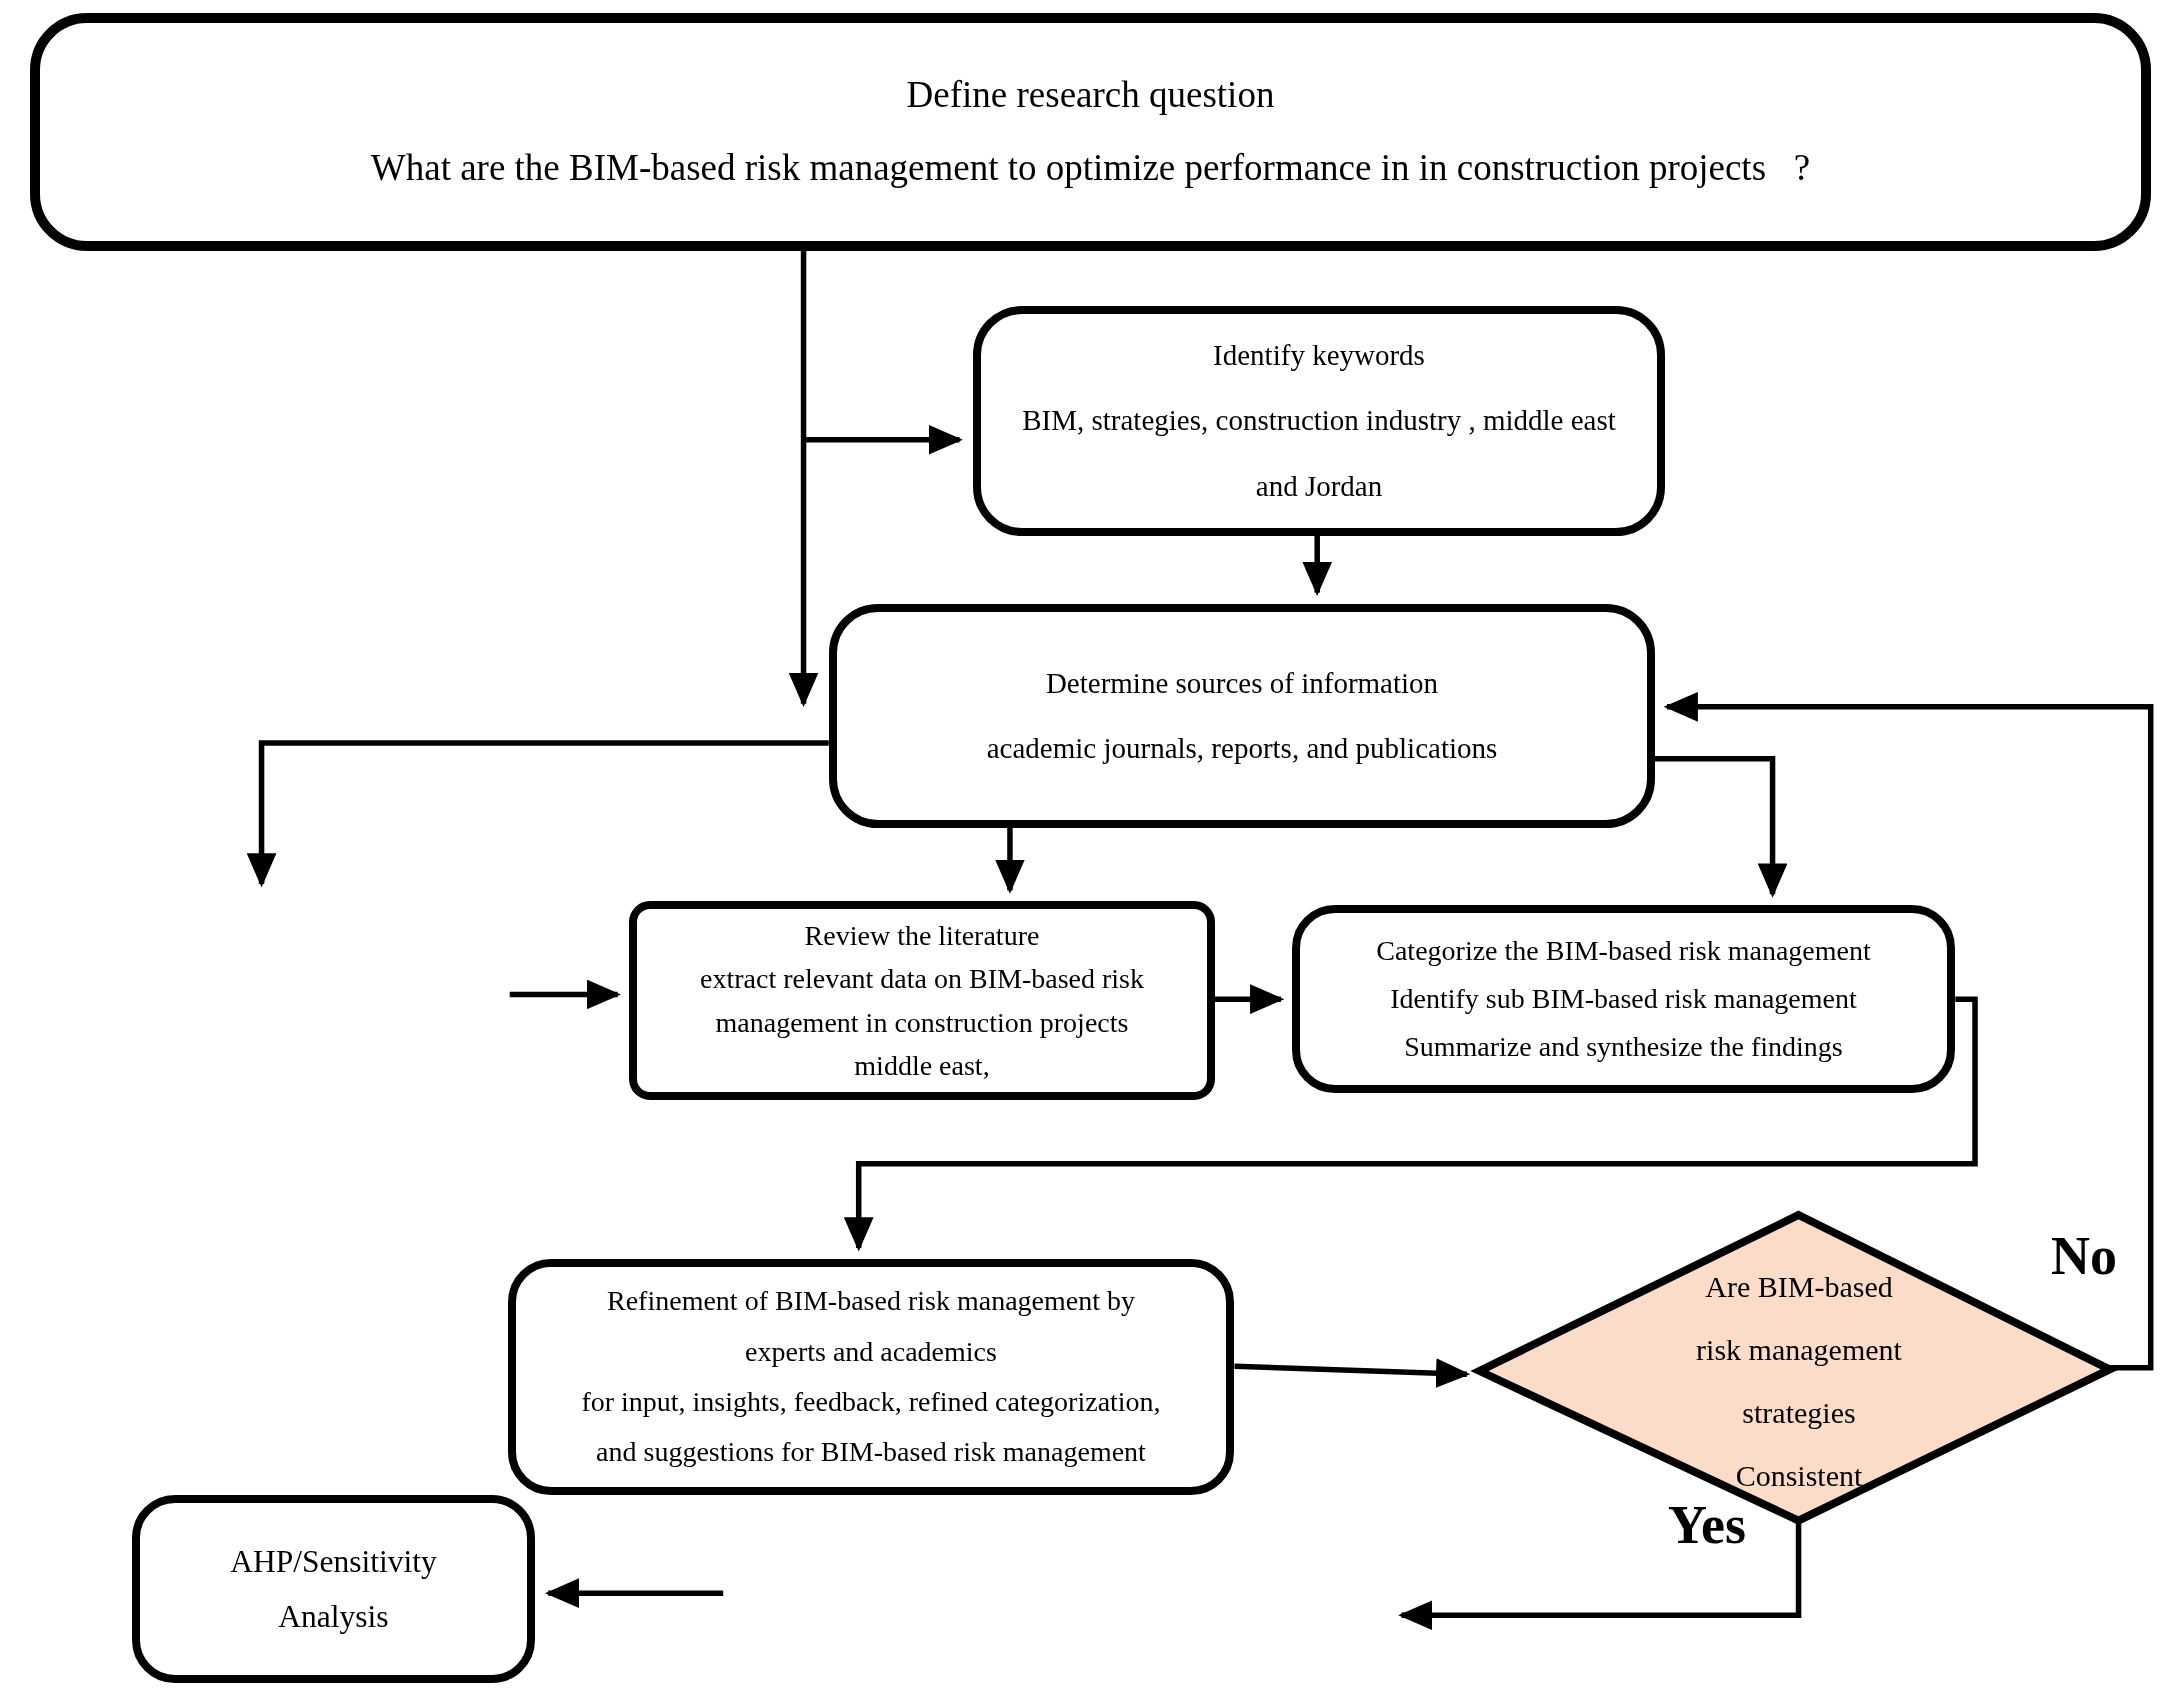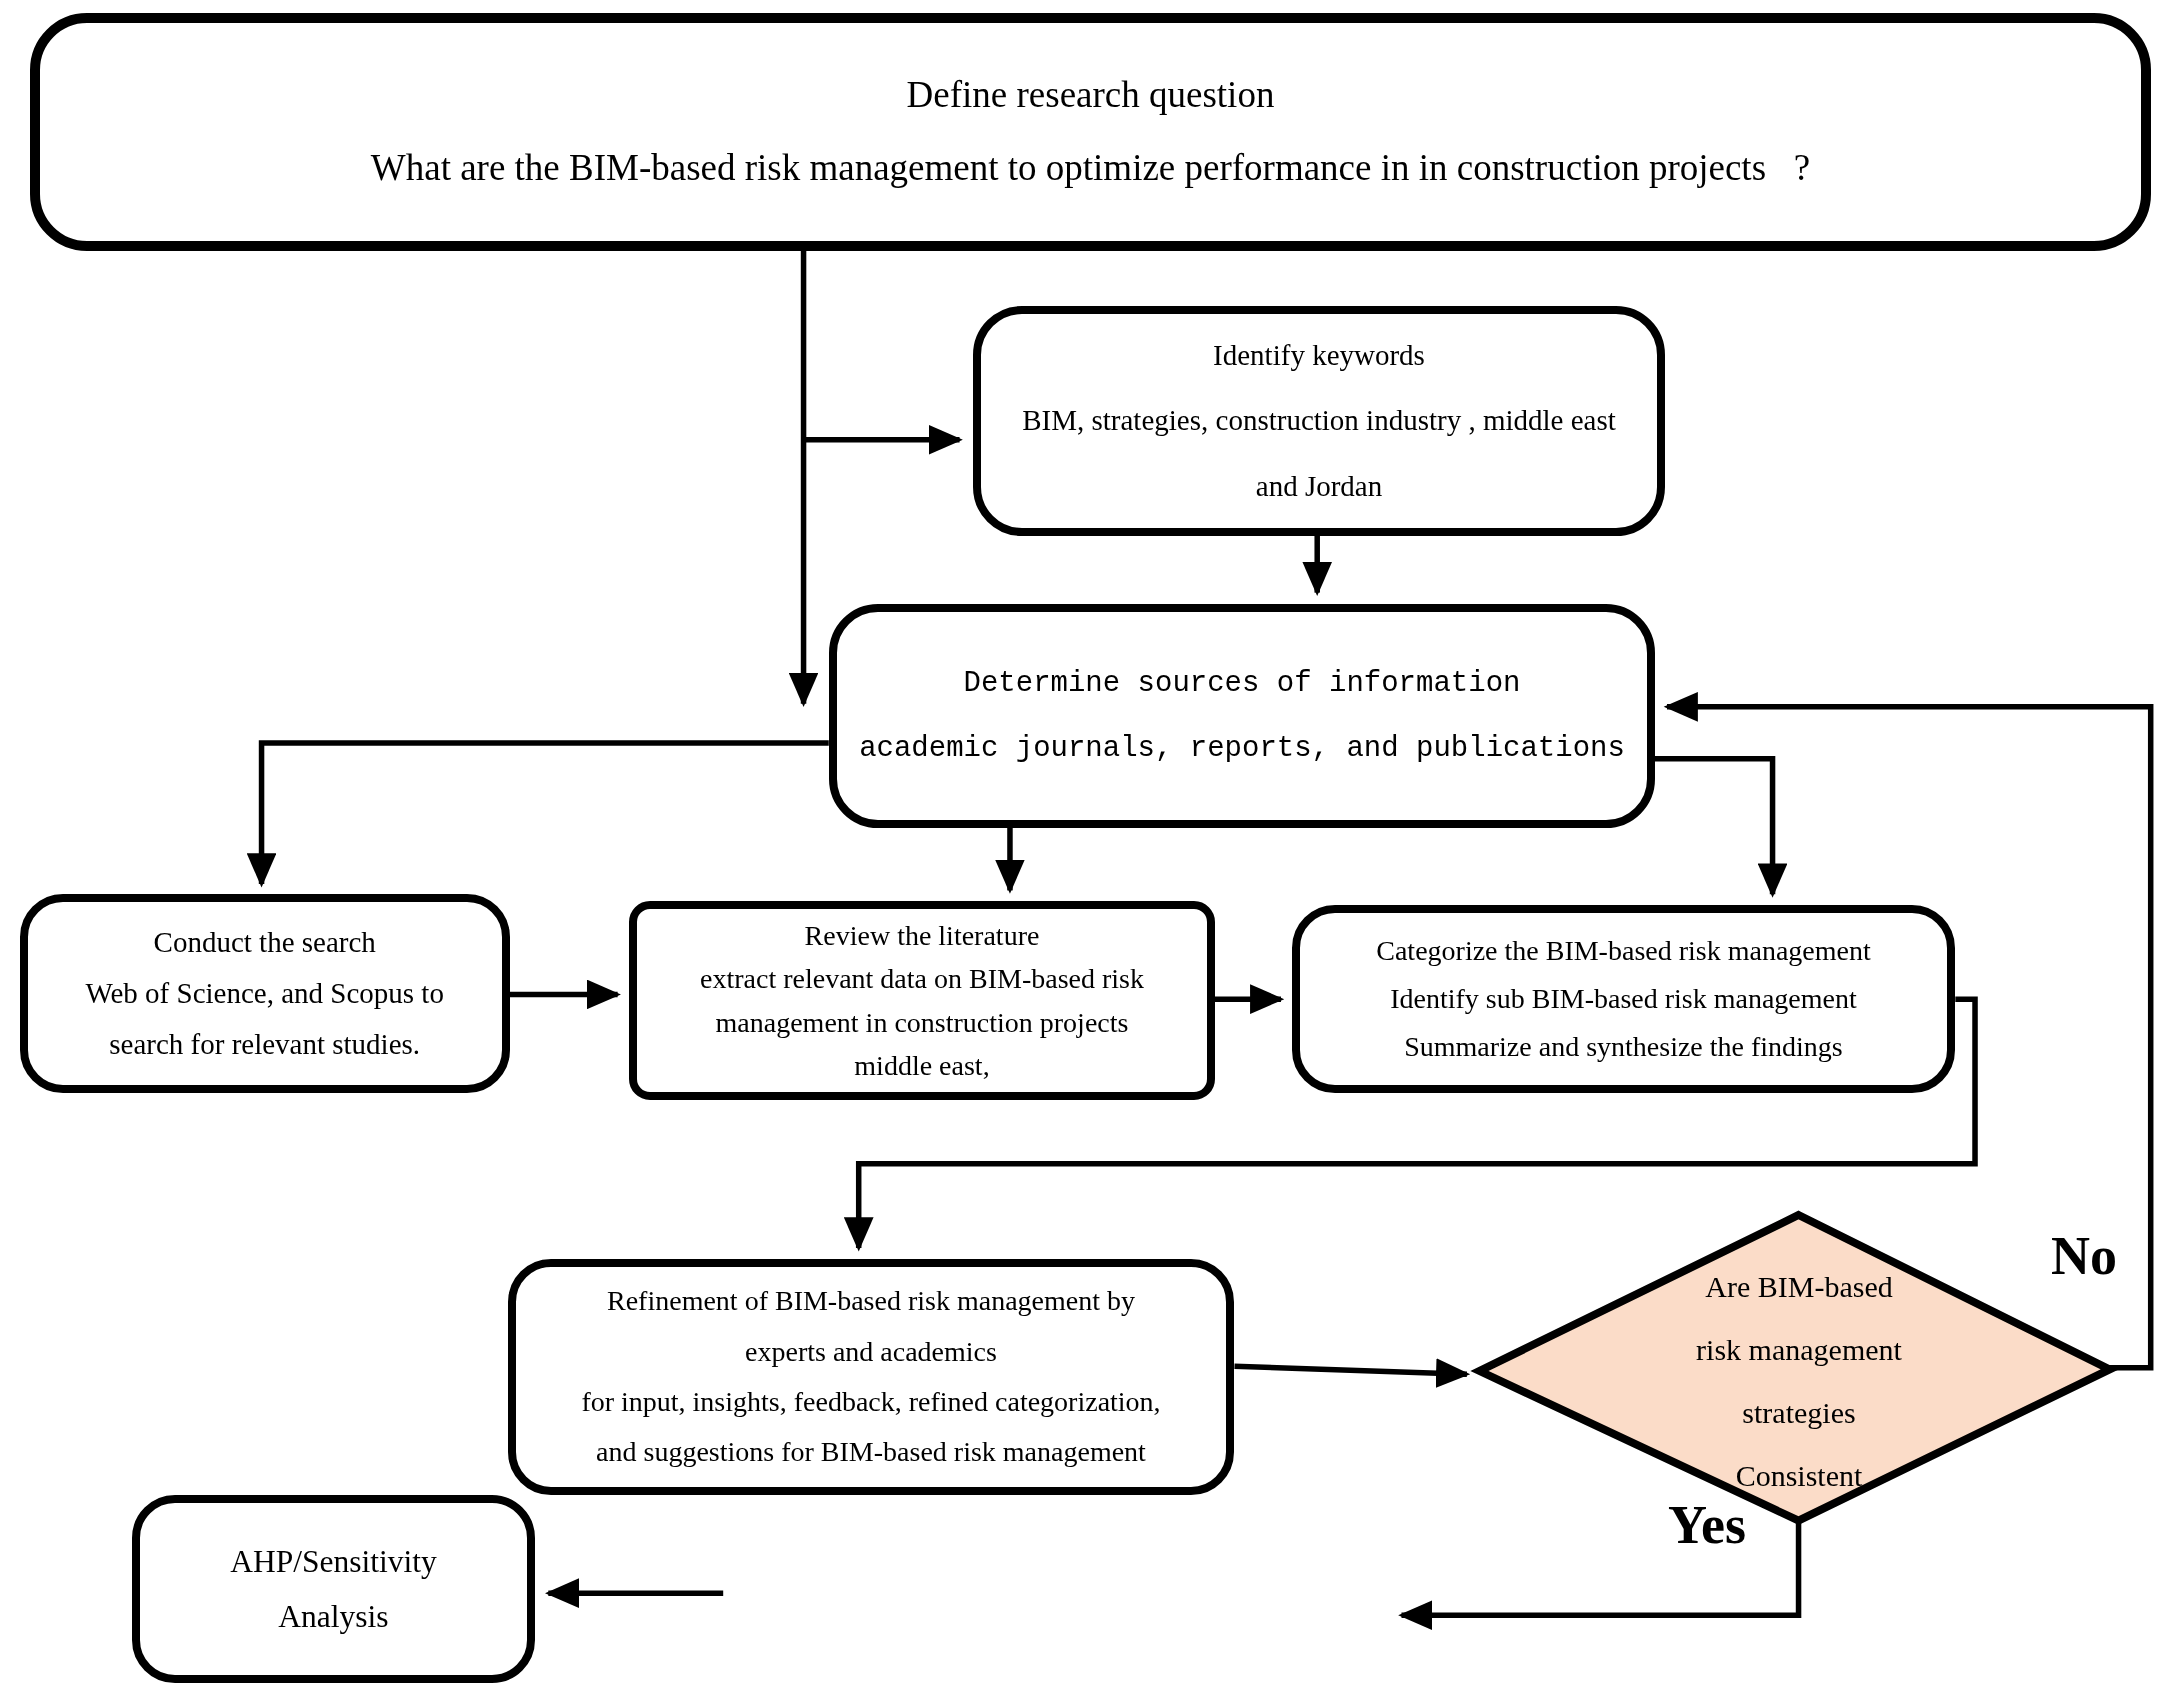--- a/index.html
+++ b/index.html
@@ -34,21 +34,21 @@
     border: 8.7px solid #000000;
     display: flex;
     align-items: center;
     justify-content: center;
     text-align: center;
     white-space: pre-line;
     padding: 0 8px;
   }
   #node-define     { left: 30px;   top: 12.6px;   width: 2121px; height: 238px; border-radius: 57px; font-size: 37px; line-height: 1.95; border-width: 10.2px; }
   #node-keywords   { left: 973px; top: 306px;  width: 692px;  height: 230px; border-radius: 49px; font-size: 29px; line-height: 2.25; }
-  #node-sources    { left: 829px; top: 604px;  width: 826px; height: 224px; border-radius: 49px; font-size: 29px; line-height: 2.25; font-family: Liberation Mono, monospace; }
+  #node-sources    { left: 829px; top: 604px;  width: 826px; height: 224px; border-radius: 49px; font-size: 29px; line-height: 2.25; }
   #node-conduct    { left: 19.7px;   top: 894px; width: 490px;  height: 199px; border-radius: 43px; font-size: 29px; line-height: 1.75; }
   #node-review     { left: 629px;  top: 901px; width: 586px;  height: 199px; border-radius: 21px; font-size: 28px; line-height: 1.55; }
   #node-categorize { left: 1292px; top: 905px; width: 663px;  height: 188px; border-radius: 43px; font-size: 28px; line-height: 1.72; }
   #node-refine     { left: 508px;  top: 1259px; width: 726px;  height: 236px; border-radius: 43px; font-size: 28px; line-height: 1.8; }
   #node-finalize   { left: 725px;  top: 1501px; width: 666px;  height: 189px; border-radius: 43px; font-size: 29px; line-height: 1.6; }
   #node-ahp        { left: 132px;  top: 1495px; width: 403px;  height: 188px; border-radius: 43px; font-size: 31.5px; line-height: 1.75; }
   #diamond-text {
     position: absolute;
     left: 1610px;
     top: 1255px;
@@ -112,23 +112,20 @@
   <div class="node" id="node-define">Define research question
 What are the BIM-based risk management to optimize performance in in construction projects&nbsp;&nbsp;&nbsp;?</div>
 
   <div class="node" id="node-keywords">Identify keywords
 BIM, strategies, construction industry , middle east
 and Jordan</div>
 
   <div class="node" id="node-sources">Determine sources of information
 academic journals, reports, and publications</div>
 
-  <div class="node" id="node-conduct">Conduct the search
-Web of Science, and Scopus to
-search for relevant studies.</div>
 
   <div class="node" id="node-review">Review the literature
 extract relevant data on BIM-based risk
 management in construction projects
 middle east,</div>
 
   <div class="node" id="node-categorize">Categorize the BIM-based risk management
 Identify sub BIM-based risk management
 Summarize and synthesize the findings</div>
 

